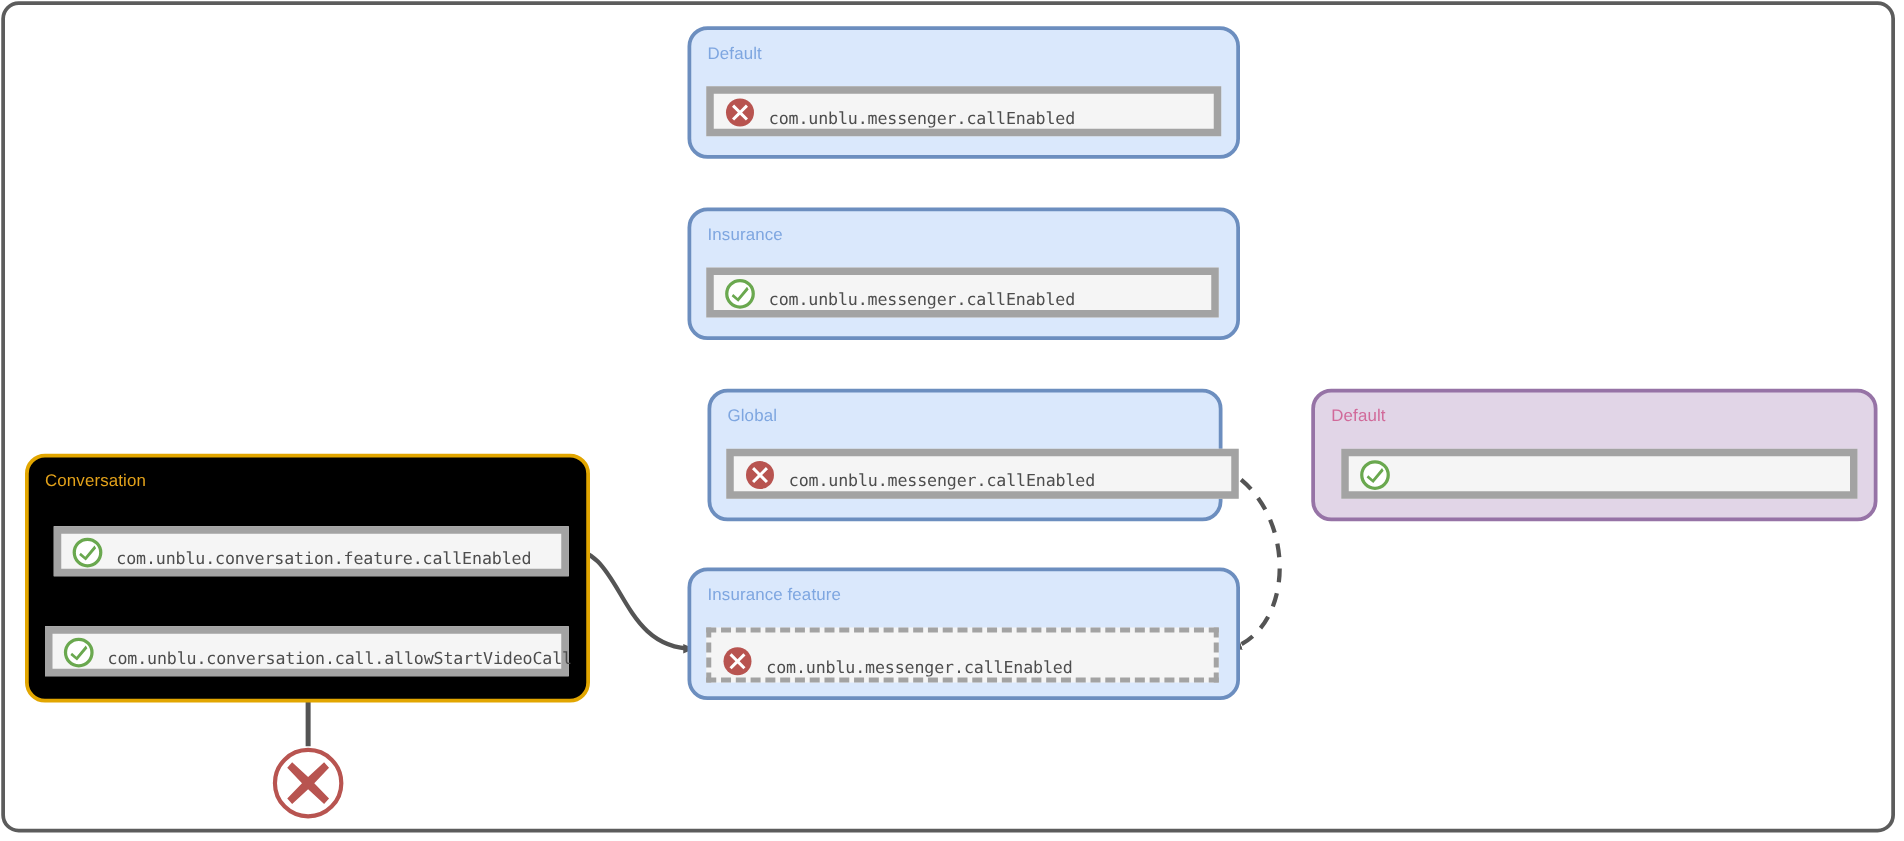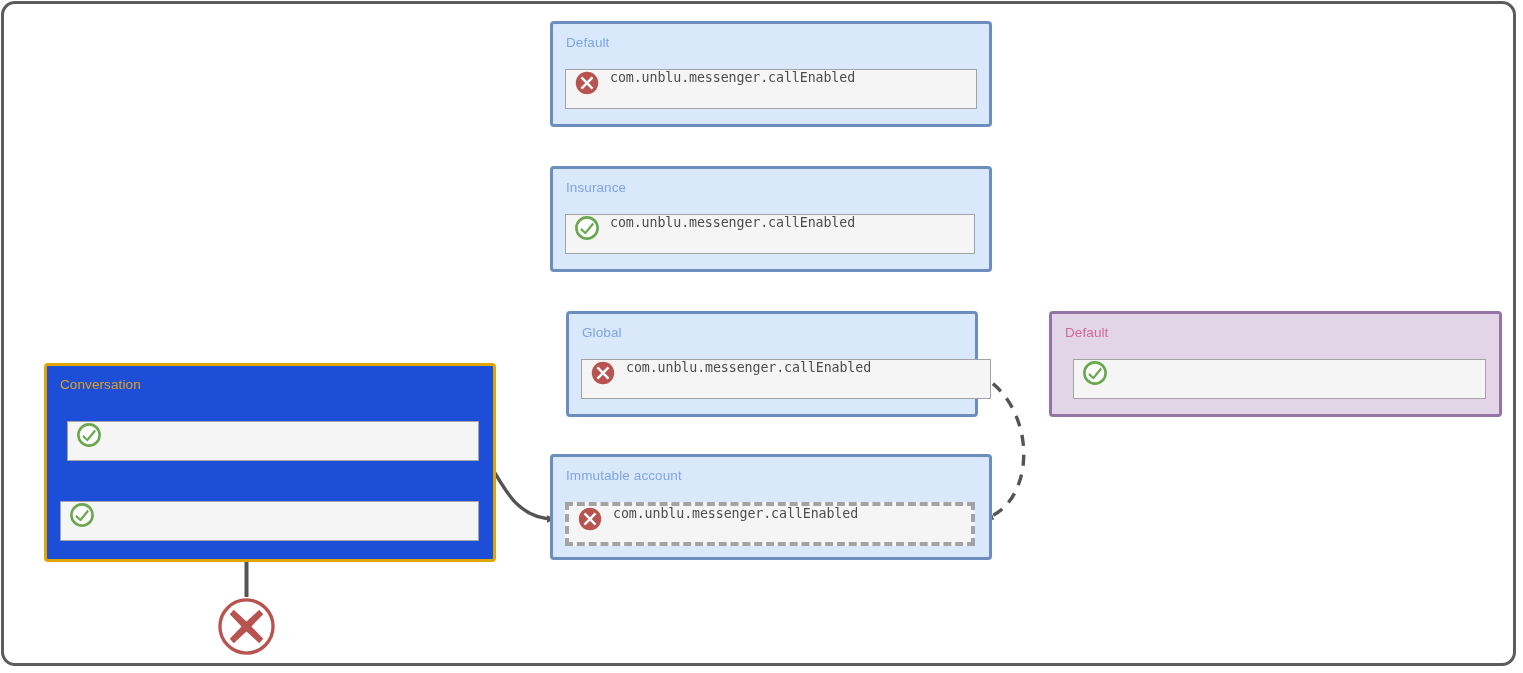--- a/index.html
+++ b/index.html
@@ -38,30 +38,29 @@
     height: 673px;
     pointer-events: none;
   }
 
   
   .group {
     position: absolute;
     box-sizing: border-box;
     border-width: 3px;
     border-style: solid;
-    border-radius: 4px;
+    border-radius: 16px;
   }
   .group.blue {
     background: #dae8fc;
     border-color: #6c8ebf;
   }
   .group.orange {
-    background: #1d4ed8;
+    background: #000000;
     border-color: #e2a600;
-    margin-left: 24px;
   }
   .group.purple {
     background: #e1d5e7;
     border-color: #9673a6;
   }
   .group-label {
     position: absolute;
     left: 13px;
     top: 11px;
     font-size: 13.5px;
@@ -70,23 +69,23 @@
   }
   .blue .group-label { color: #7ea6e0; }
   .orange .group-label { color: #e3a21a; }
   .purple .group-label { color: #d16a9a; }
 
   
   .item {
     position: absolute;
     box-sizing: border-box;
     background: #f5f5f5;
-    border: 1px solid #a3a3a3;
+    border: 6px solid #a3a3a3;
     display: flex;
-    align-items: flex-start;
+    align-items: flex-end;
     height: 40px;
   }
   .item.dashed {
     border-style: dashed;
     border-width: 4px;
     background: #f5f5f5;
   }
   .item .icon {
     flex: 0 0 auto;
     margin-left: 8px;
@@ -173,21 +172,21 @@
     <div class="item" style="left:12px; top:45px; width:410px;">
       <svg class="icon" viewBox="0 0 26 26">
         <circle cx="13" cy="13" r="11.2" fill="#b85450"></circle>
         <path d="M8.3,6.6 L13,11.3 L17.7,6.6 L19.4,8.3 L14.7,13 L19.4,17.7 L17.7,19.4 L13,14.7 L8.3,19.4 L6.6,17.7 L11.3,13 L6.6,8.3 z" fill="#ffffff"></path>
       </svg>
       <span class="item-label">com.unblu.messenger.callEnabled</span>
     </div>
   </div>
 
   <div class="group blue" style="left:550px; top:454px; width:442px; height:106px;">
-    <div class="group-label">Immutable account</div>
+    <div class="group-label">Insurance feature</div>
     <div class="item dashed" style="left:12px; top:45px; width:410px; height:44px;">
       <svg class="icon" viewBox="0 0 26 26">
         <circle cx="13" cy="13" r="11.2" fill="#b85450"></circle>
         <path d="M8.3,6.6 L13,11.3 L17.7,6.6 L19.4,8.3 L14.7,13 L19.4,17.7 L17.7,19.4 L13,14.7 L8.3,19.4 L6.6,17.7 L11.3,13 L6.6,8.3 z" fill="#ffffff"></path>
       </svg>
       <span class="item-label">com.unblu.messenger.callEnabled</span>
     </div>
   </div>
 
   <div class="group purple" style="left:1049px; top:311px; width:453px; height:106px;">
@@ -200,26 +199,28 @@
     </div>
   </div>
 
   <div class="group orange" style="left:20px; top:363px; width:452px; height:199px;">
     <div class="group-label">Conversation</div>
     <div class="item" style="left:20px; top:55px; width:412px;">
       <svg class="icon" viewBox="0 0 26 26">
         <circle cx="13" cy="13" r="10.6" fill="#ffffff" stroke="#6aa84f" stroke-width="2.6"></circle>
         <path d="M7.6,13.1 L11.2,16.4 L18.6,7.4 L19.9,9.6 L11.6,19.4 L6.3,14.9 z" fill="#6aa84f"></path>
       </svg>
+      <span class="item-label">com.unblu.conversation.feature.callEnabled</span>
     </div>
     <div class="item" style="left:13px; top:135px; width:419px;">
       <svg class="icon" viewBox="0 0 26 26">
         <circle cx="13" cy="13" r="10.6" fill="#ffffff" stroke="#6aa84f" stroke-width="2.6"></circle>
         <path d="M7.6,13.1 L11.2,16.4 L18.6,7.4 L19.9,9.6 L11.6,19.4 L6.3,14.9 z" fill="#6aa84f"></path>
       </svg>
+      <span class="item-label">com.unblu.conversation.call.allowStartVideoCall</span>
     </div>
   </div>
 
   <svg id="error-marker" viewBox="0 0 60 60">
     <circle cx="30" cy="30" r="27" fill="#ffffff" stroke="#b85450" stroke-width="3.4"></circle>
     <path d="M17,13 L30,25 L43,13 L47,17.5 L35,30 L47,42.5 L43,47 L30,35 L17,47 L13,42.5 L25,30 L13,17.5 z" fill="#b85450"></path>
   </svg>
 
 </div>
 

